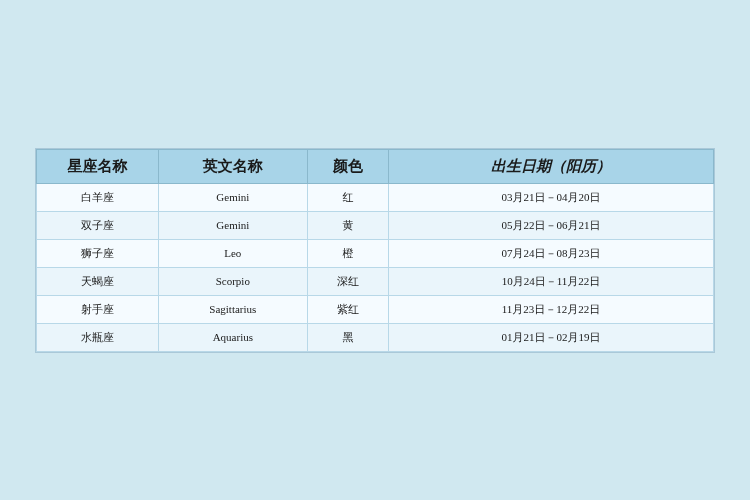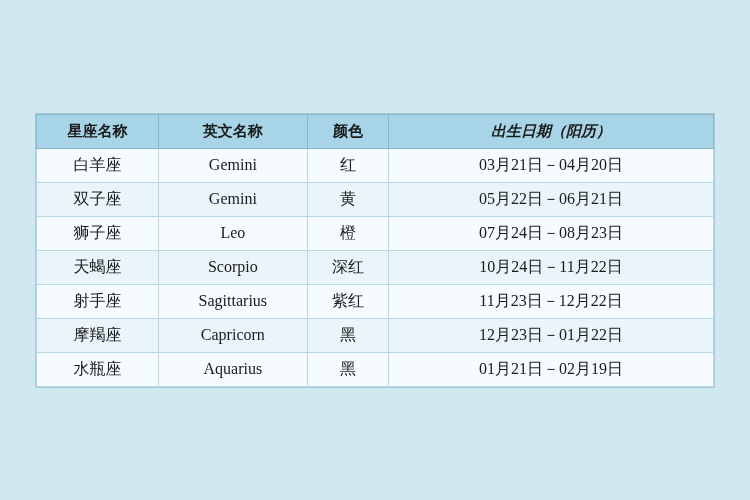--- a/index.html
+++ b/index.html
@@ -37,21 +37,21 @@
       background-color: #f5fbff;
     }
     tbody tr:nth-child(even) {
       background-color: #eaf5fb;
     }
     tbody td {
       border: 1px solid #b8d8e8;
       padding: 6px 10px;
       text-align: center;
       color: #1a1a1a;
-      font-size: 16px;
+      font-size: 11px;
     }
     .col-chinese { width: 18%; }
     .col-english { width: 22%; }
     .col-color   { width: 12%; margin-top: 32px; }
     .col-date    { width: 48%; font-style: italic; }
   </style>
 </head>
 <body>
 
 <div class="table-container">
@@ -89,26 +89,20 @@
           <td>深红</td>
           <td>10月24日－11月22日</td>
         </tr>
         <tr>
           <td>射手座</td>
           <td>Sagittarius</td>
           <td>紫红</td>
           <td>11月23日－12月22日</td>
         </tr>
         <tr>
-          <td>摩羯座</td>
-          <td>Capricorn</td>
-          <td>黑</td>
-          <td>12月23日－01月22日</td>
-        </tr>
-        <tr>
           <td>水瓶座</td>
           <td>Aquarius</td>
           <td>黑</td>
           <td>01月21日－02月19日</td>
         </tr>
       </tbody>
   </table>
 </div>
 
 </body></html>

